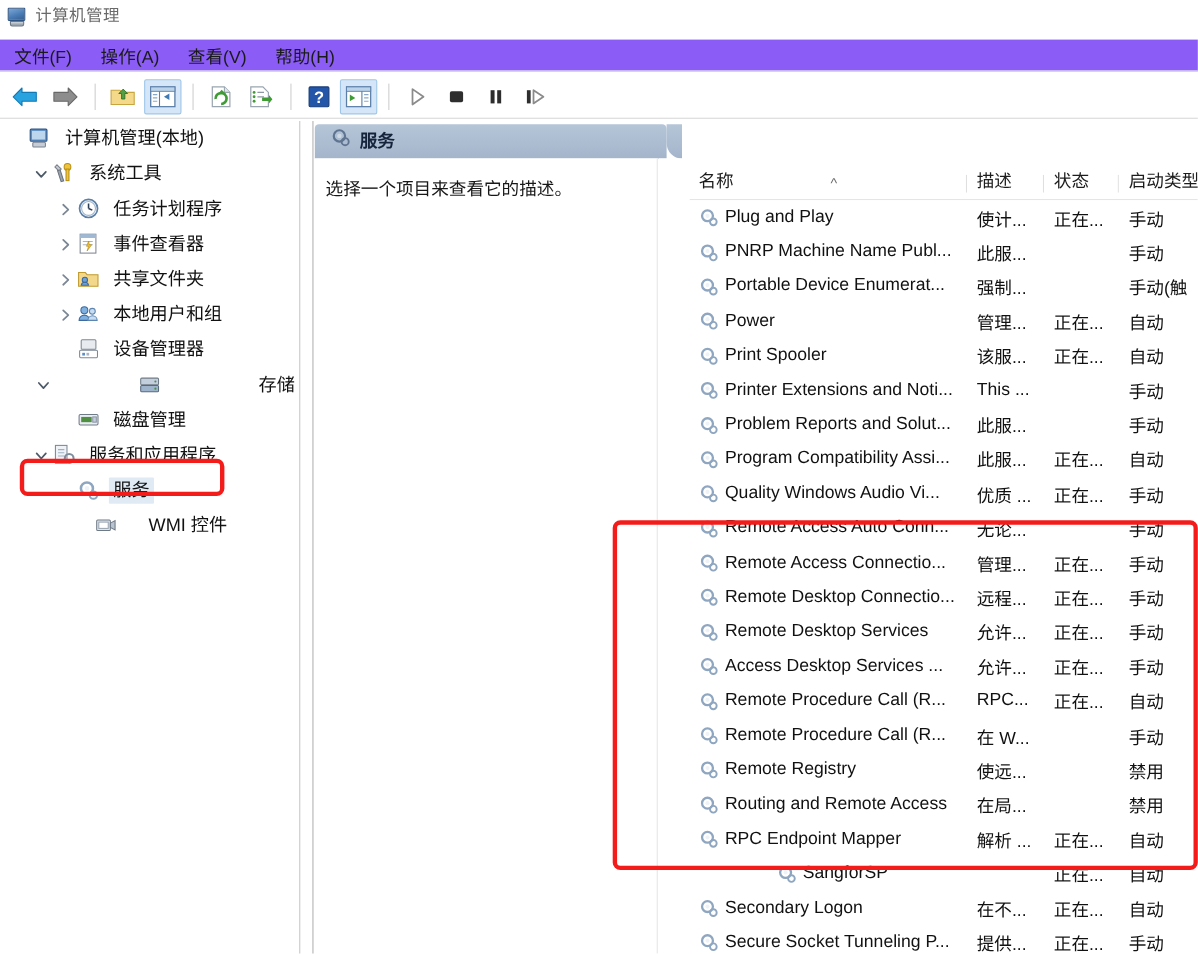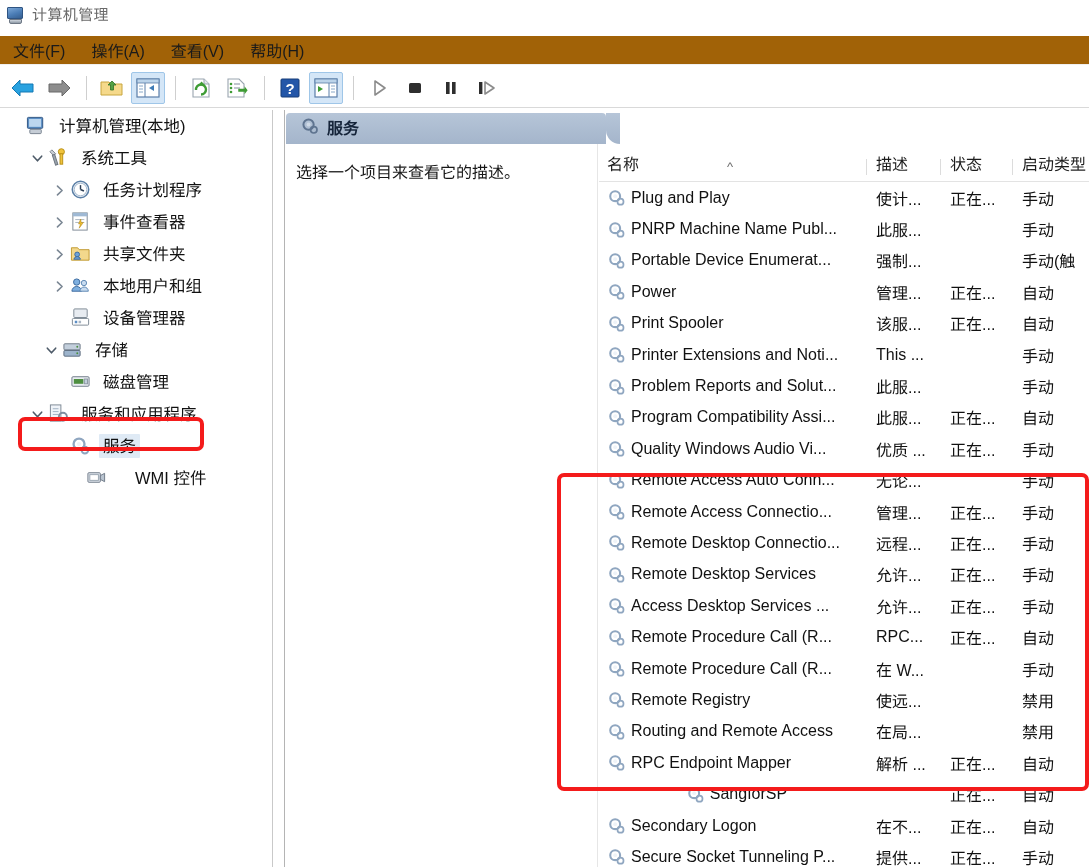--- a/index.html
+++ b/index.html
@@ -41,21 +41,21 @@
     border: 1px solid #6e7885; border-radius: 0 0 2px 2px;
   }
   .titlebar-text {
     font-size: 15px; color: #6a6a6a; letter-spacing: .4px;
     line-height: 20px;
   }
 
   
   .menubar {
     position: absolute; left: 0; top: 36px; width: 1089px; height: 29px;
-    background: #a16207;
+    background: #8b5cf6;
     display: flex; align-items: center;
     padding-left: 10px;
     border-bottom: 1px solid #f0f0f0;
   }
   .menu-item {
     font-size: 16px; color: #1a1a1a;
     padding: 2px 13px 2px 3px;
     margin-right: 10px;
     cursor: default; white-space: nowrap;
   }
@@ -142,21 +142,21 @@
   .panes { position: relative; width: 803px; height: 723px; }
   .desc-pane {
     position: absolute; left: 0; top: 0; width: 312px; height: 723px;
     background: #ffffff; padding: 18px 10px 0 10px;
     border-right: 1px solid #e6e6e6;
   }
   .desc-text { font-size: 16px; color: #171717; line-height: 22px; }
 
   .list-pane {
     position: absolute; left: 313px; top: 0; width: 490px; height: 723px;
-    background: #ffffff; overflow: hidden;
+    background: #ffffff; overflow: hidden; padding-left: 28px;
   }
   .col-header {
     display: flex; height: 38px; align-items: flex-end;
     border-bottom: 1px solid #e3e3e3;
     background: #ffffff; position: relative;
   }
   .col-header .ch {
     font-size: 16px; color: #1c1c1c; padding-bottom: 6px;
     position: relative; white-space: nowrap; overflow: hidden;
   }
@@ -401,21 +401,21 @@
         <div class="tree-row" style="padding-left: 48px;">
           <span class="tw"></span>
           <span class="tree-icon"><svg width="21" height="21" viewBox="0 0 22 22">
               <rect x="4" y="2" width="14" height="9" rx="1" fill="#e8ecf1" stroke="#7d8894"></rect>
               <rect x="2.5" y="12" width="17" height="7" rx="1" fill="#ffffff" stroke="#7d8894"></rect>
               <rect x="5" y="14.4" width="2.6" height="2.6" fill="#5b8ec4"></rect>
               <rect x="9" y="14.4" width="2.6" height="2.6" fill="#a9b5c2"></rect>
             </svg></span>
           <span class="tree-label">设备管理器</span>
         </div>
-        <div class="tree-row" style="padding-left: 40px;">
+        <div class="tree-row" style="padding-left: 28px; justify-content: space-between;">
           <span class="tw">
             <svg width="13" height="13" viewBox="0 0 14 14">
               <path d="M2.5 4.5 L7 9.5 L11.5 4.5" fill="none" stroke="#4d5a68" stroke-width="1.7" stroke-linecap="round" stroke-linejoin="round"></path>
             </svg>
           </span>
           <span class="tree-icon"><svg width="21" height="21" viewBox="0 0 22 22">
               <rect x="2" y="5" width="17" height="6.4" rx="1" fill="#c3cfdc" stroke="#6f7a87"></rect>
               <rect x="2" y="12" width="17" height="6" rx="1" fill="#9db4cc" stroke="#5a6a7d"></rect>
               <circle cx="16" cy="8.2" r="1" fill="#4a8f3f"></circle>
               <circle cx="16" cy="15" r="1" fill="#4a8f3f"></circle>

